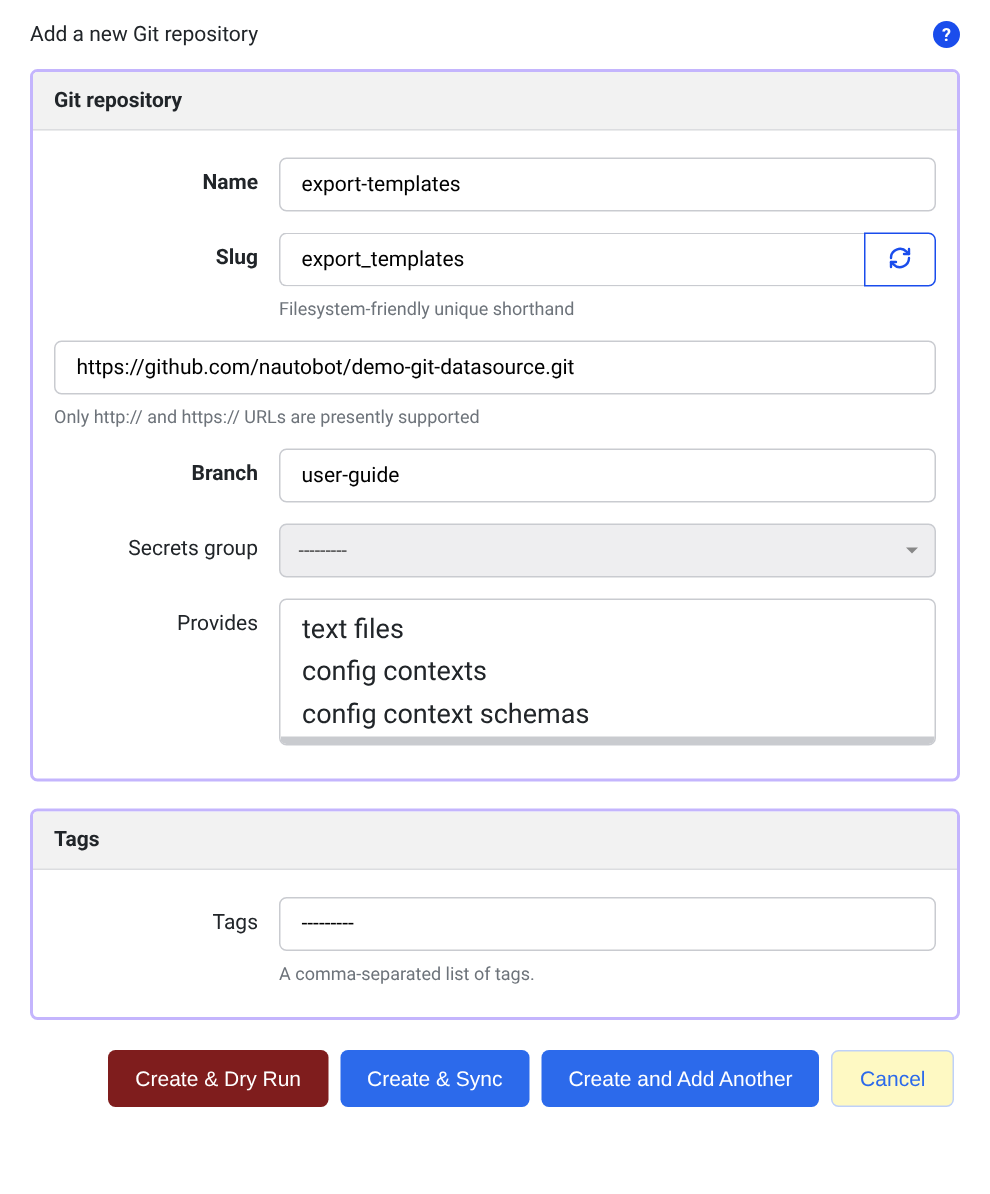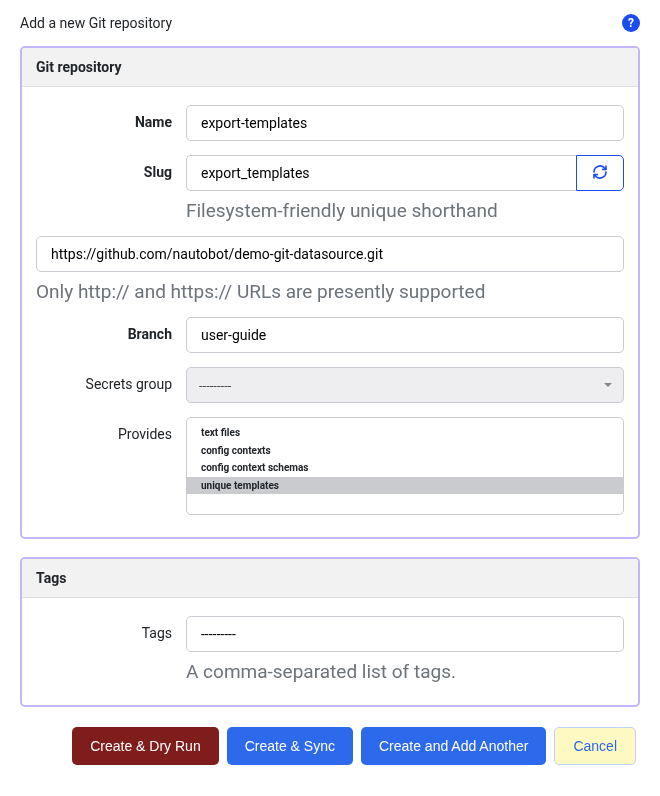--- a/index.html
+++ b/index.html
@@ -77,21 +77,21 @@
     height: 36px;
     padding: 0 14px;
     border: 1px solid #c9cbd0;
     border-radius: 5px;
     font-size: 14px;
     font-family: inherit;
     outline: none;
   }
   .help-text {
     color: #6d737a;
-    font-size: 19px;
+    font-size: 12px;
     margin-top: 8px;
   }
   .input-group {
     display: flex;
     width: 100%;
   }
   .input-group .input {
     border-top-right-radius: 0;
     border-bottom-right-radius: 0;
     border-right: none;
@@ -144,22 +144,21 @@
     position: relative;
     width: 100%;
     border: 1px solid #c9cbd0;
     border-radius: 5px;
     overflow: hidden;
   }
   .multiselect {
     width: 100%;
     height: 96px;
     overflow-y: scroll;
-    font-size: 10px;
-    font-weight: bold;
+    font-size: 18px;
   }
   .ms-option {
     padding: 2px 14px;
     cursor: pointer;
     line-height: 1.35;
   }
   .ms-option.selected {
     background: #c9cbcf;
   }
   .multiselect-inner {

